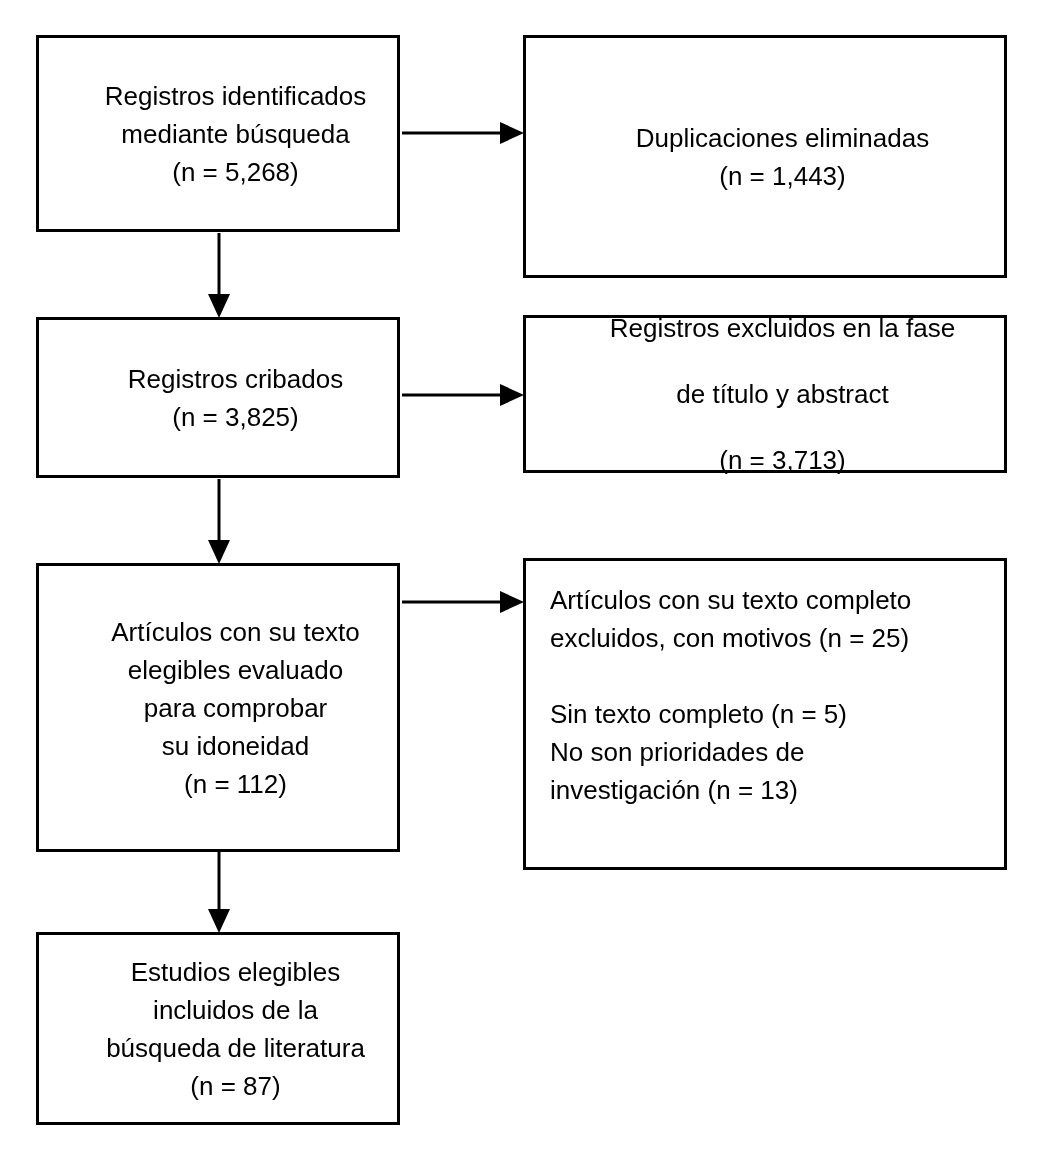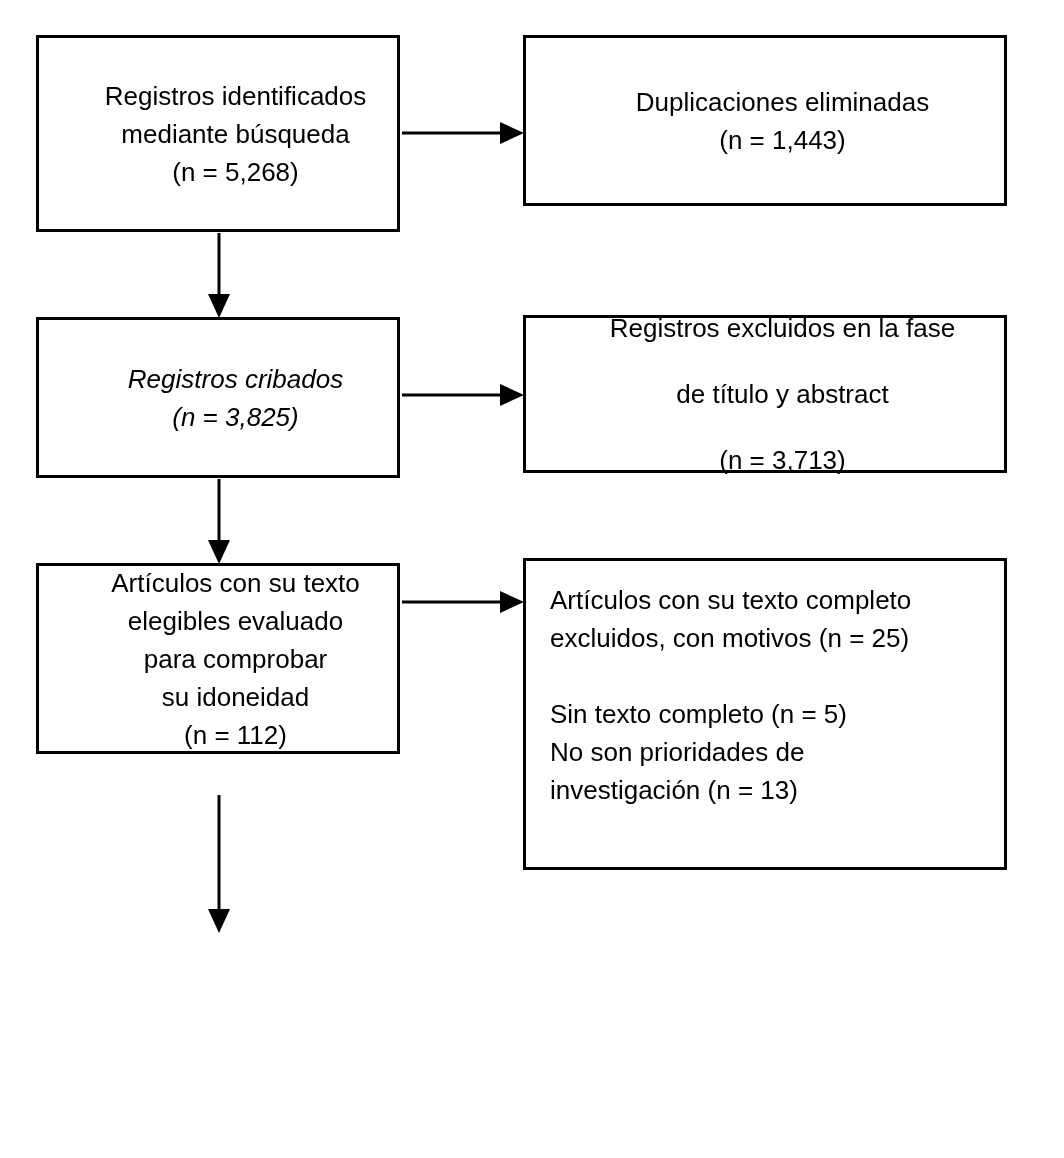--- a/index.html
+++ b/index.html
@@ -34,24 +34,24 @@
     white-space: nowrap;
   }
   .box.left-align {
     justify-content: flex-start;
     align-items: flex-start;
     text-align: left;
     padding: 20px 24px;
   }
   
   #box-identified { left: 36px;  top: 35px;  width: 364px; height: 197px; }
-  #box-duplicates { left: 523px; top: 35px;  width: 484px; height: 171px; }
-  #box-screened   { left: 36px;  top: 317px; width: 364px; height: 161px; font-style: italic; }
+  #box-duplicates { left: 523px; top: 35px;  width: 484px; height: 243px; }
+  #box-screened   { left: 36px;  top: 317px; width: 364px; height: 161px; }
   #box-excluded-title { left: 523px; top: 315px; width: 484px; height: 158px; gap: 28px; }
-  #box-fulltext   { left: 36px;  top: 563px; width: 364px; height: 191px; }
+  #box-fulltext   { left: 36px;  top: 563px; width: 364px; height: 289px; }
   #box-fulltext-excluded { left: 523px; top: 558px; width: 484px; height: 312px; }
   #box-included   { left: 36px;  top: 932px; width: 364px; height: 193px; }
 
   .arrows {
     position: absolute;
     left: 0;
     top: 0;
     pointer-events: none;
   }
 </style>
@@ -125,14 +125,20 @@
 
   <div class="box left-align" id="box-fulltext-excluded">
     <div class="line">Artículos con su texto completo</div>
     <div class="line">excluidos, con motivos (n = 25)</div>
     <div class="line"></div>
     <div class="line">Sin texto completo (n = 5)</div>
     <div class="line">No son prioridades de</div>
     <div class="line">investigación (n = 13)</div>
   </div>
 
+  <div class="box" id="box-included">
+    <div class="line">Estudios elegibles</div>
+    <div class="line">incluidos de la</div>
+    <div class="line">búsqueda de literatura</div>
+    <div class="line">(n = 87)</div>
+  </div>
 
 </div>
 
 </body></html>

